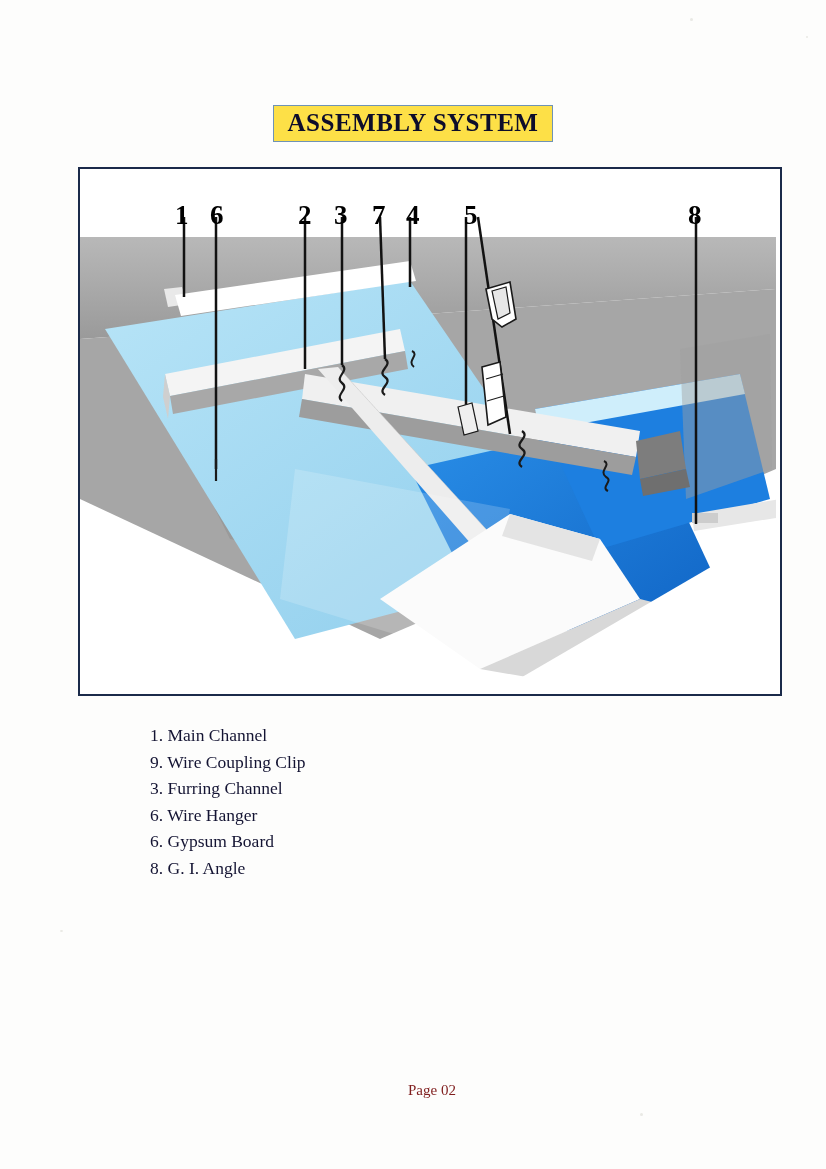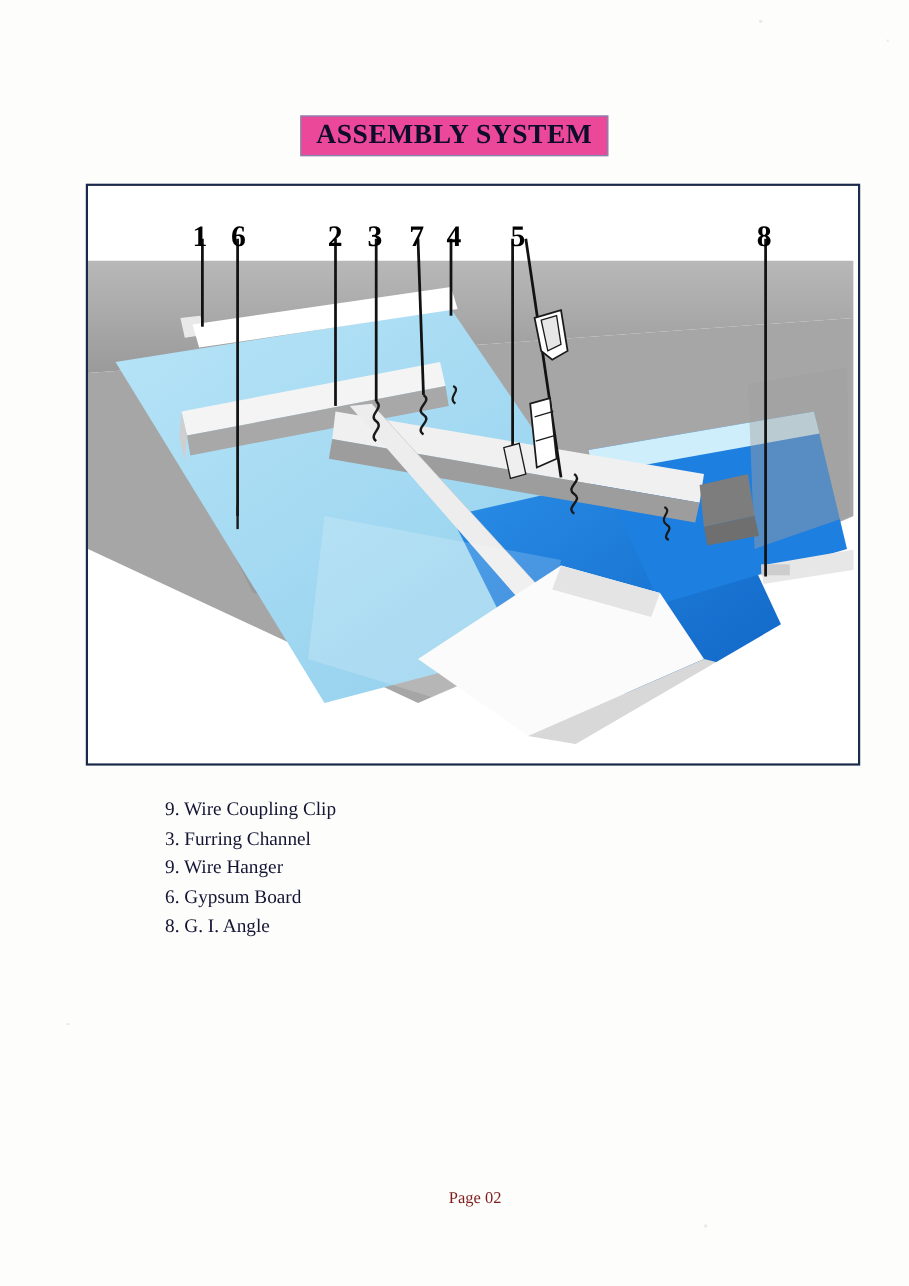--- a/index.html
+++ b/index.html
@@ -24,21 +24,21 @@
   
   .title-wrap {
     position: absolute;
     top: 105px;
     left: 0;
     width: 100%;
     text-align: center;
   }
   .title {
     display: inline-block;
-    background: #ec4899;
+    background: #fde047;
     color: #0d0d2b;
     font-family: "Liberation Serif", serif;
     font-weight: bold;
     font-size: 25px;
     letter-spacing: 0.5px;
     padding: 3px 14px 4px 14px;
     border: 1px solid #6f93b5;
   }
 
   
@@ -216,22 +216,23 @@
         <text x="254" y="55">3</text>
         <text x="292" y="55">7</text>
         <text x="326" y="55">4</text>
         <text x="384" y="55">5</text>
         <text x="608" y="55">8</text>
       </g>
     </svg>
   </div>
 
   <div class="legend">
+    <div class="legend-item">1. Main Channel</div>
     <div class="legend-item">9. Wire Coupling Clip</div>
     <div class="legend-item">3. Furring Channel</div>
-    <div class="legend-item">9. Wire Hanger</div>
+    <div class="legend-item">6. Wire Hanger</div>
     <div class="legend-item">6. Gypsum Board</div>
     <div class="legend-item">8. G. I. Angle</div>
   </div>
 
   <div class="footer">Page 02</div>
 
 </div>
 
 </body></html>

